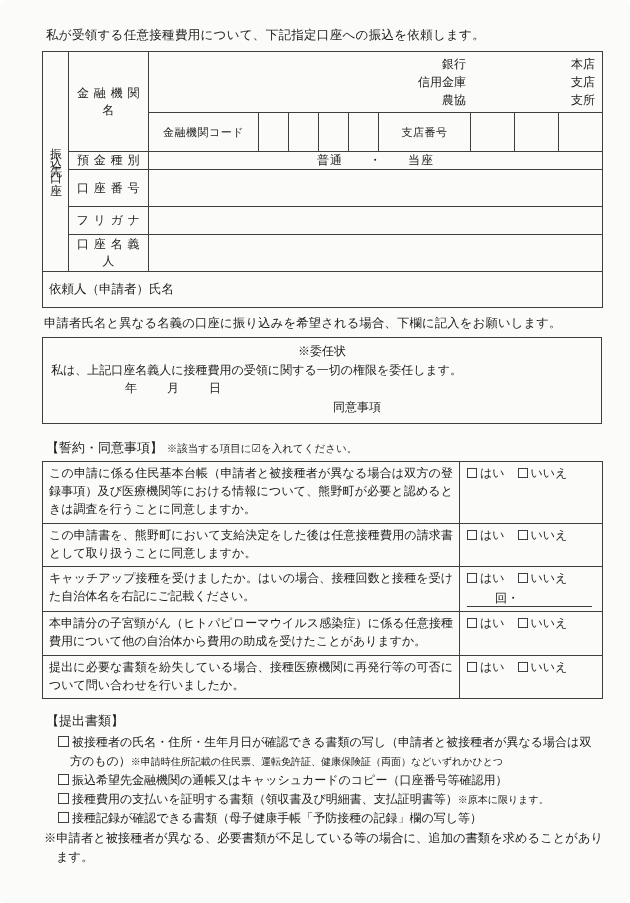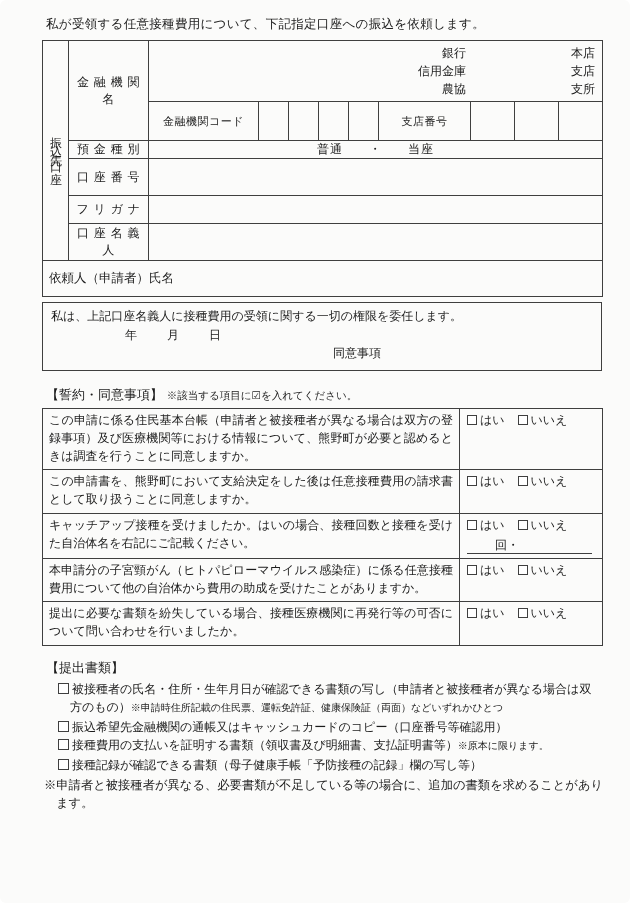--- a/index.html
+++ b/index.html
@@ -8,21 +8,21 @@
     --bg:#fbfbfa;
   }
   *{margin:0;padding:0;box-sizing:border-box;}
   html,body{background:#fff;}
   .page{
     width:630px;height:903px;
     background:var(--bg);
     color:var(--text);
     font-family:"DejaVu Serif","Liberation Serif",serif;
     font-size:12px;
-    padding:16px 28px 0 42px;
+    padding:27px 28px 0 42px;
     overflow:hidden;
     position:relative;
     border-radius:6px;
   }
   .intro{font-size:12.5px;padding-left:4px;margin-bottom:7px;letter-spacing:.3px;}
 
   table{border-collapse:collapse;}
   .account-table{width:560px;table-layout:fixed;}
   .account-table td{border:1px solid var(--border);vertical-align:middle;}
   .vlabel{text-align:center;}
@@ -130,22 +130,24 @@
       <tr style="height:37px">
         <td class="rlabel">口 座 名 義 人</td>
         <td colspan="9"></td>
       </tr>
       <tr style="height:36px">
         <td class="requester" colspan="11">依頼人（申請者）氏名</td>
       </tr>
     </tbody>
   </table>
 
+  <p class="note">申請者氏名と異なる名義の口座に振り込みを希望される場合、下欄に記入をお願いします。</p>
 
   <div class="poa-box">
+    <div class="poa-title">※委任状</div>
     <div class="poa-body">私は、上記口座名義人に接種費用の受領に関する一切の権限を委任します。</div>
     <div class="poa-date">年　　月　　日</div>
     <div class="poa-sign">同意事項</div>
   </div>
 
   <div class="sec-heading">
     <span class="h-main">【誓約・同意事項】</span>
     <span class="h-note">※該当する項目に☑を入れてください。</span>
   </div>
 

